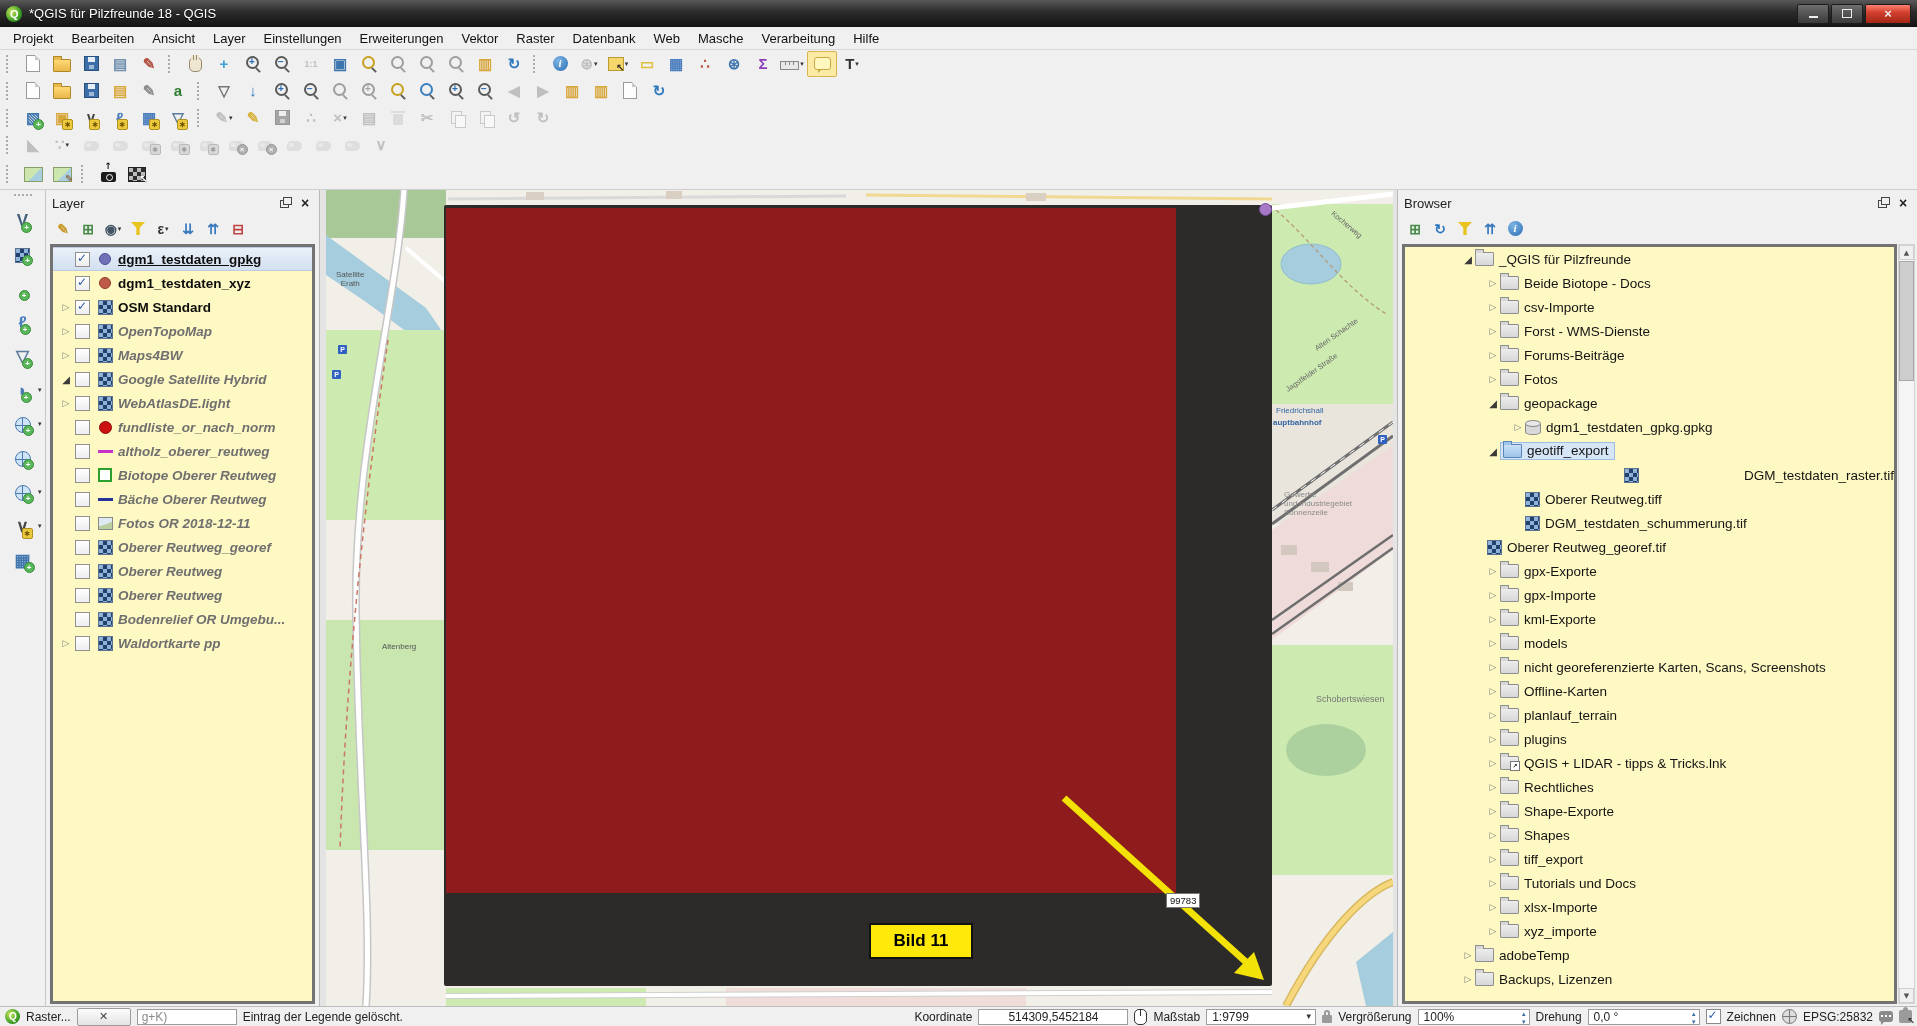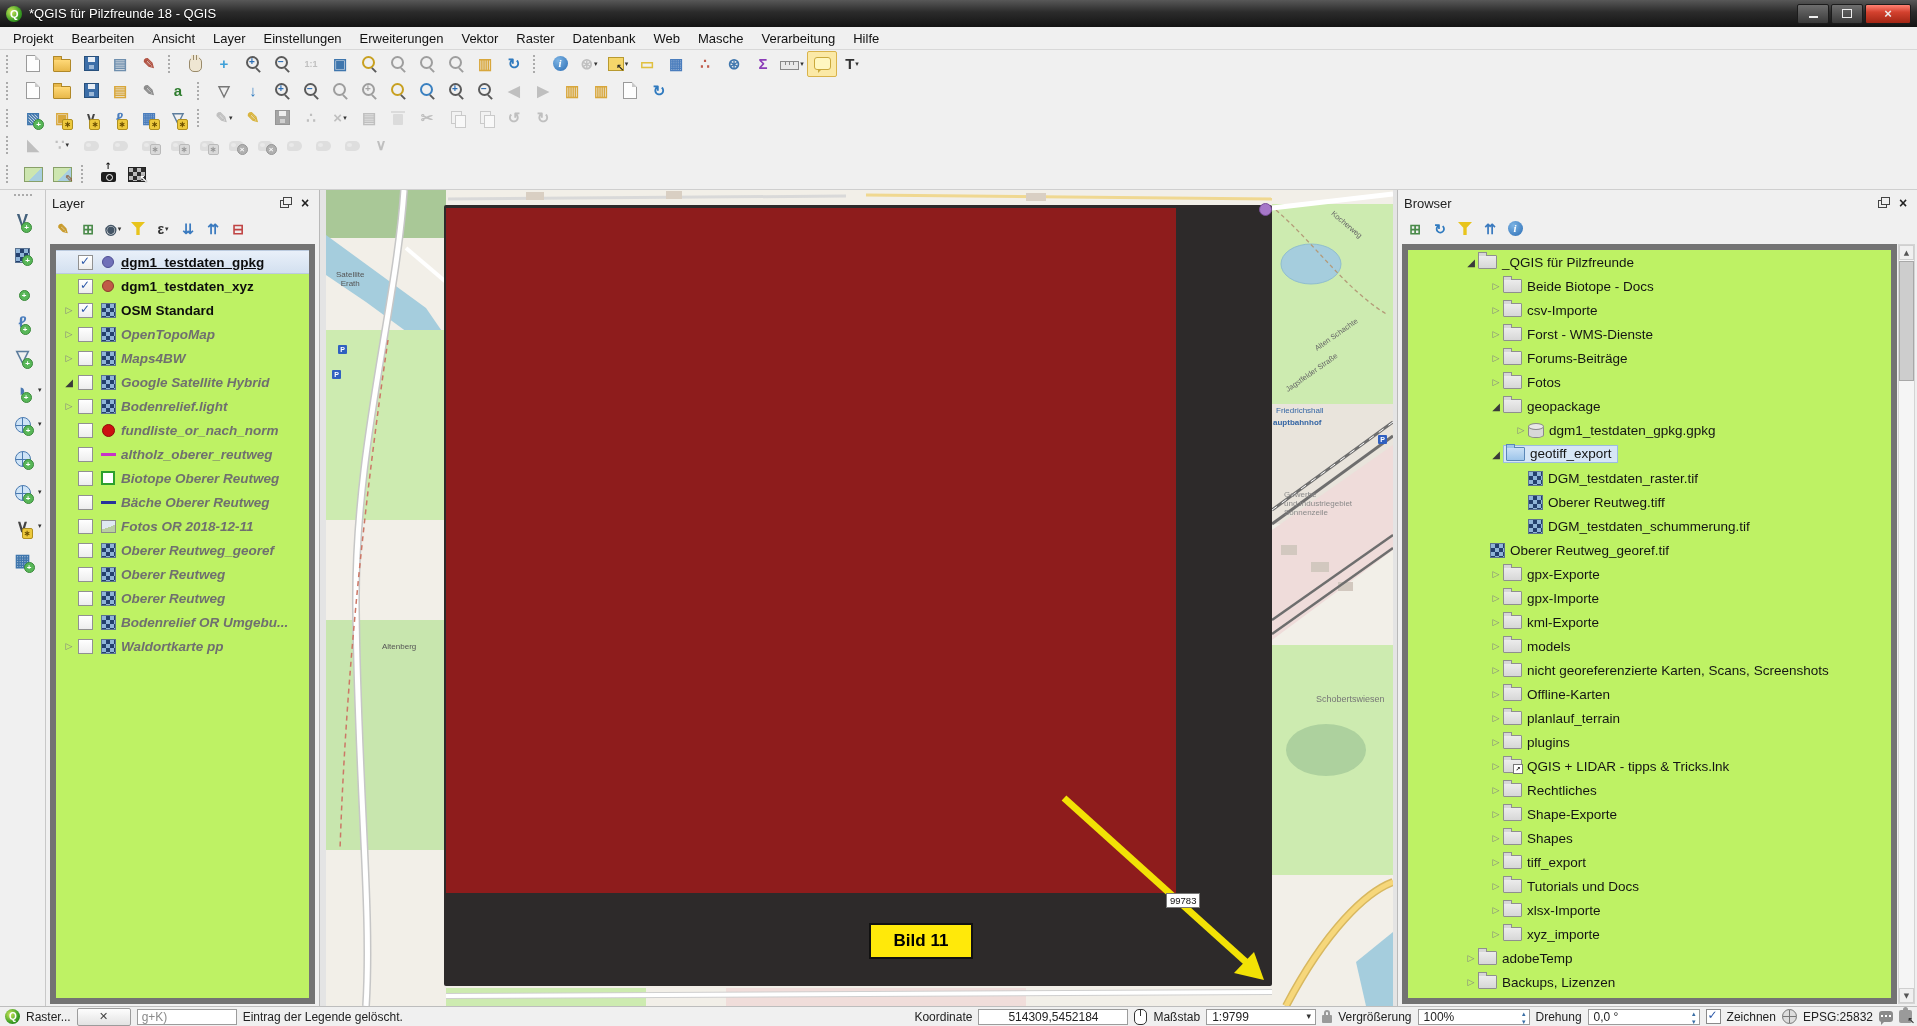--- a/index.html
+++ b/index.html
@@ -97,21 +97,21 @@
   #browser-panel{left:1397px;width:520px;border-left:1px solid #b9b9b9;}
   .panel-title{height:26px;display:flex;align-items:center;padding:0 6px;font-size:13px;color:#222;}
   .panel-title .t{flex:1;}
   .pbtn{width:16px;height:14px;position:relative;margin-left:4px;}
   .pbtn.float::before{content:"";position:absolute;left:3px;top:4px;width:7px;height:6px;border:1px solid #444;}
   .pbtn.float::after{content:"";position:absolute;left:6px;top:1px;width:7px;height:6px;border:1px solid #444;background:#f0f0f0;}
   .pbtn.close{font:bold 14px/14px "Liberation Sans",sans-serif;color:#222;text-align:center;}
   .panel-toolbar{height:25px;display:flex;align-items:center;gap:3px;padding-left:6px;}
   .panel-toolbar .tb-btn{width:22px;height:21px;}
   .panel-toolbar .ig{font-size:14px;}
-  .plist{position:absolute;left:4px;right:4px;top:54px;bottom:2px;background:#bef264;border:6px solid #737373;overflow:hidden;}
+  .plist{position:absolute;left:4px;right:4px;top:54px;bottom:2px;background:#fef9c3;border:3px solid #737373;overflow:hidden;}
   #browser-panel .plist{right:20px;}
   
   .lrow{height:24px;display:flex;align-items:center;padding-left:6px;}
   .lrow.sel{background:linear-gradient(#e9f0f9,#d3e0f0);border-top:1px solid #bccbdf;border-bottom:1px solid #bccbdf;height:22px;}
   .exp{width:14px;font-size:9px;color:#808080;text-align:center;flex:none;}
   .exp.open{color:#3a3a3a;font-size:10px;}
   .cb{width:13px;height:13px;background:linear-gradient(#fff,#ededed);border:1px solid #919191;margin:0 6px 0 2px;position:relative;flex:none;}
   .cb.chk::after{content:"✓";position:absolute;left:1px;top:-2px;font:bold 12px/14px "DejaVu Sans",sans-serif;color:#2b57a8;}
   .li-ic{width:18px;display:flex;justify-content:center;margin-right:4px;flex:none;}
   .dotp{width:10px;height:10px;border-radius:50%;background:#7070b8;border:1px solid #4f4f94;}
@@ -672,21 +672,21 @@
             <span class="rast"></span>
           </span>
           <span class="llabel ">Google Satellite Hybrid</span>
         </div>
         <div class="lrow">
           <span class="exp">▷</span>
           <span class="cb"></span>
           <span class="li-ic">
             <span class="rast"></span>
           </span>
-          <span class="llabel ">Bodenrelief.light</span>
+          <span class="llabel ">WebAtlasDE.light</span>
         </div>
         <div class="lrow">
           <span class="exp"></span>
           <span class="cb"></span>
           <span class="li-ic">
             <span class="circr"></span>
           </span>
           <span class="llabel ">fundliste_or_nach_norm</span>
         </div>
         <div class="lrow">
@@ -917,21 +917,21 @@
           <span class="dbic"></span>
           <span class="blabel">dgm1_testdaten_gpkg.gpkg</span>
         </div>
         <div class="brow" style="padding-left: 81px;">
           <span class="exp open">◢</span>
           <span class="bsel">
             <span class="fold blue"></span>
             <span class="blabel">geotiff_export</span>
           </span>
         </div>
-        <div class="brow" style="padding-left: 106px;">
+        <div class="brow" style="padding-left: 106px; justify-content: space-between;">
           <span class="exp"></span>
           <span class="rast" style="flex: 0 0 auto;"></span>
           <span class="blabel">DGM_testdaten_raster.tif</span>
         </div>
         <div class="brow" style="padding-left: 106px;">
           <span class="exp"></span>
           <span class="rast" style="flex: 0 0 auto;"></span>
           <span class="blabel">Oberer Reutweg.tiff</span>
         </div>
         <div class="brow" style="padding-left: 106px;">

